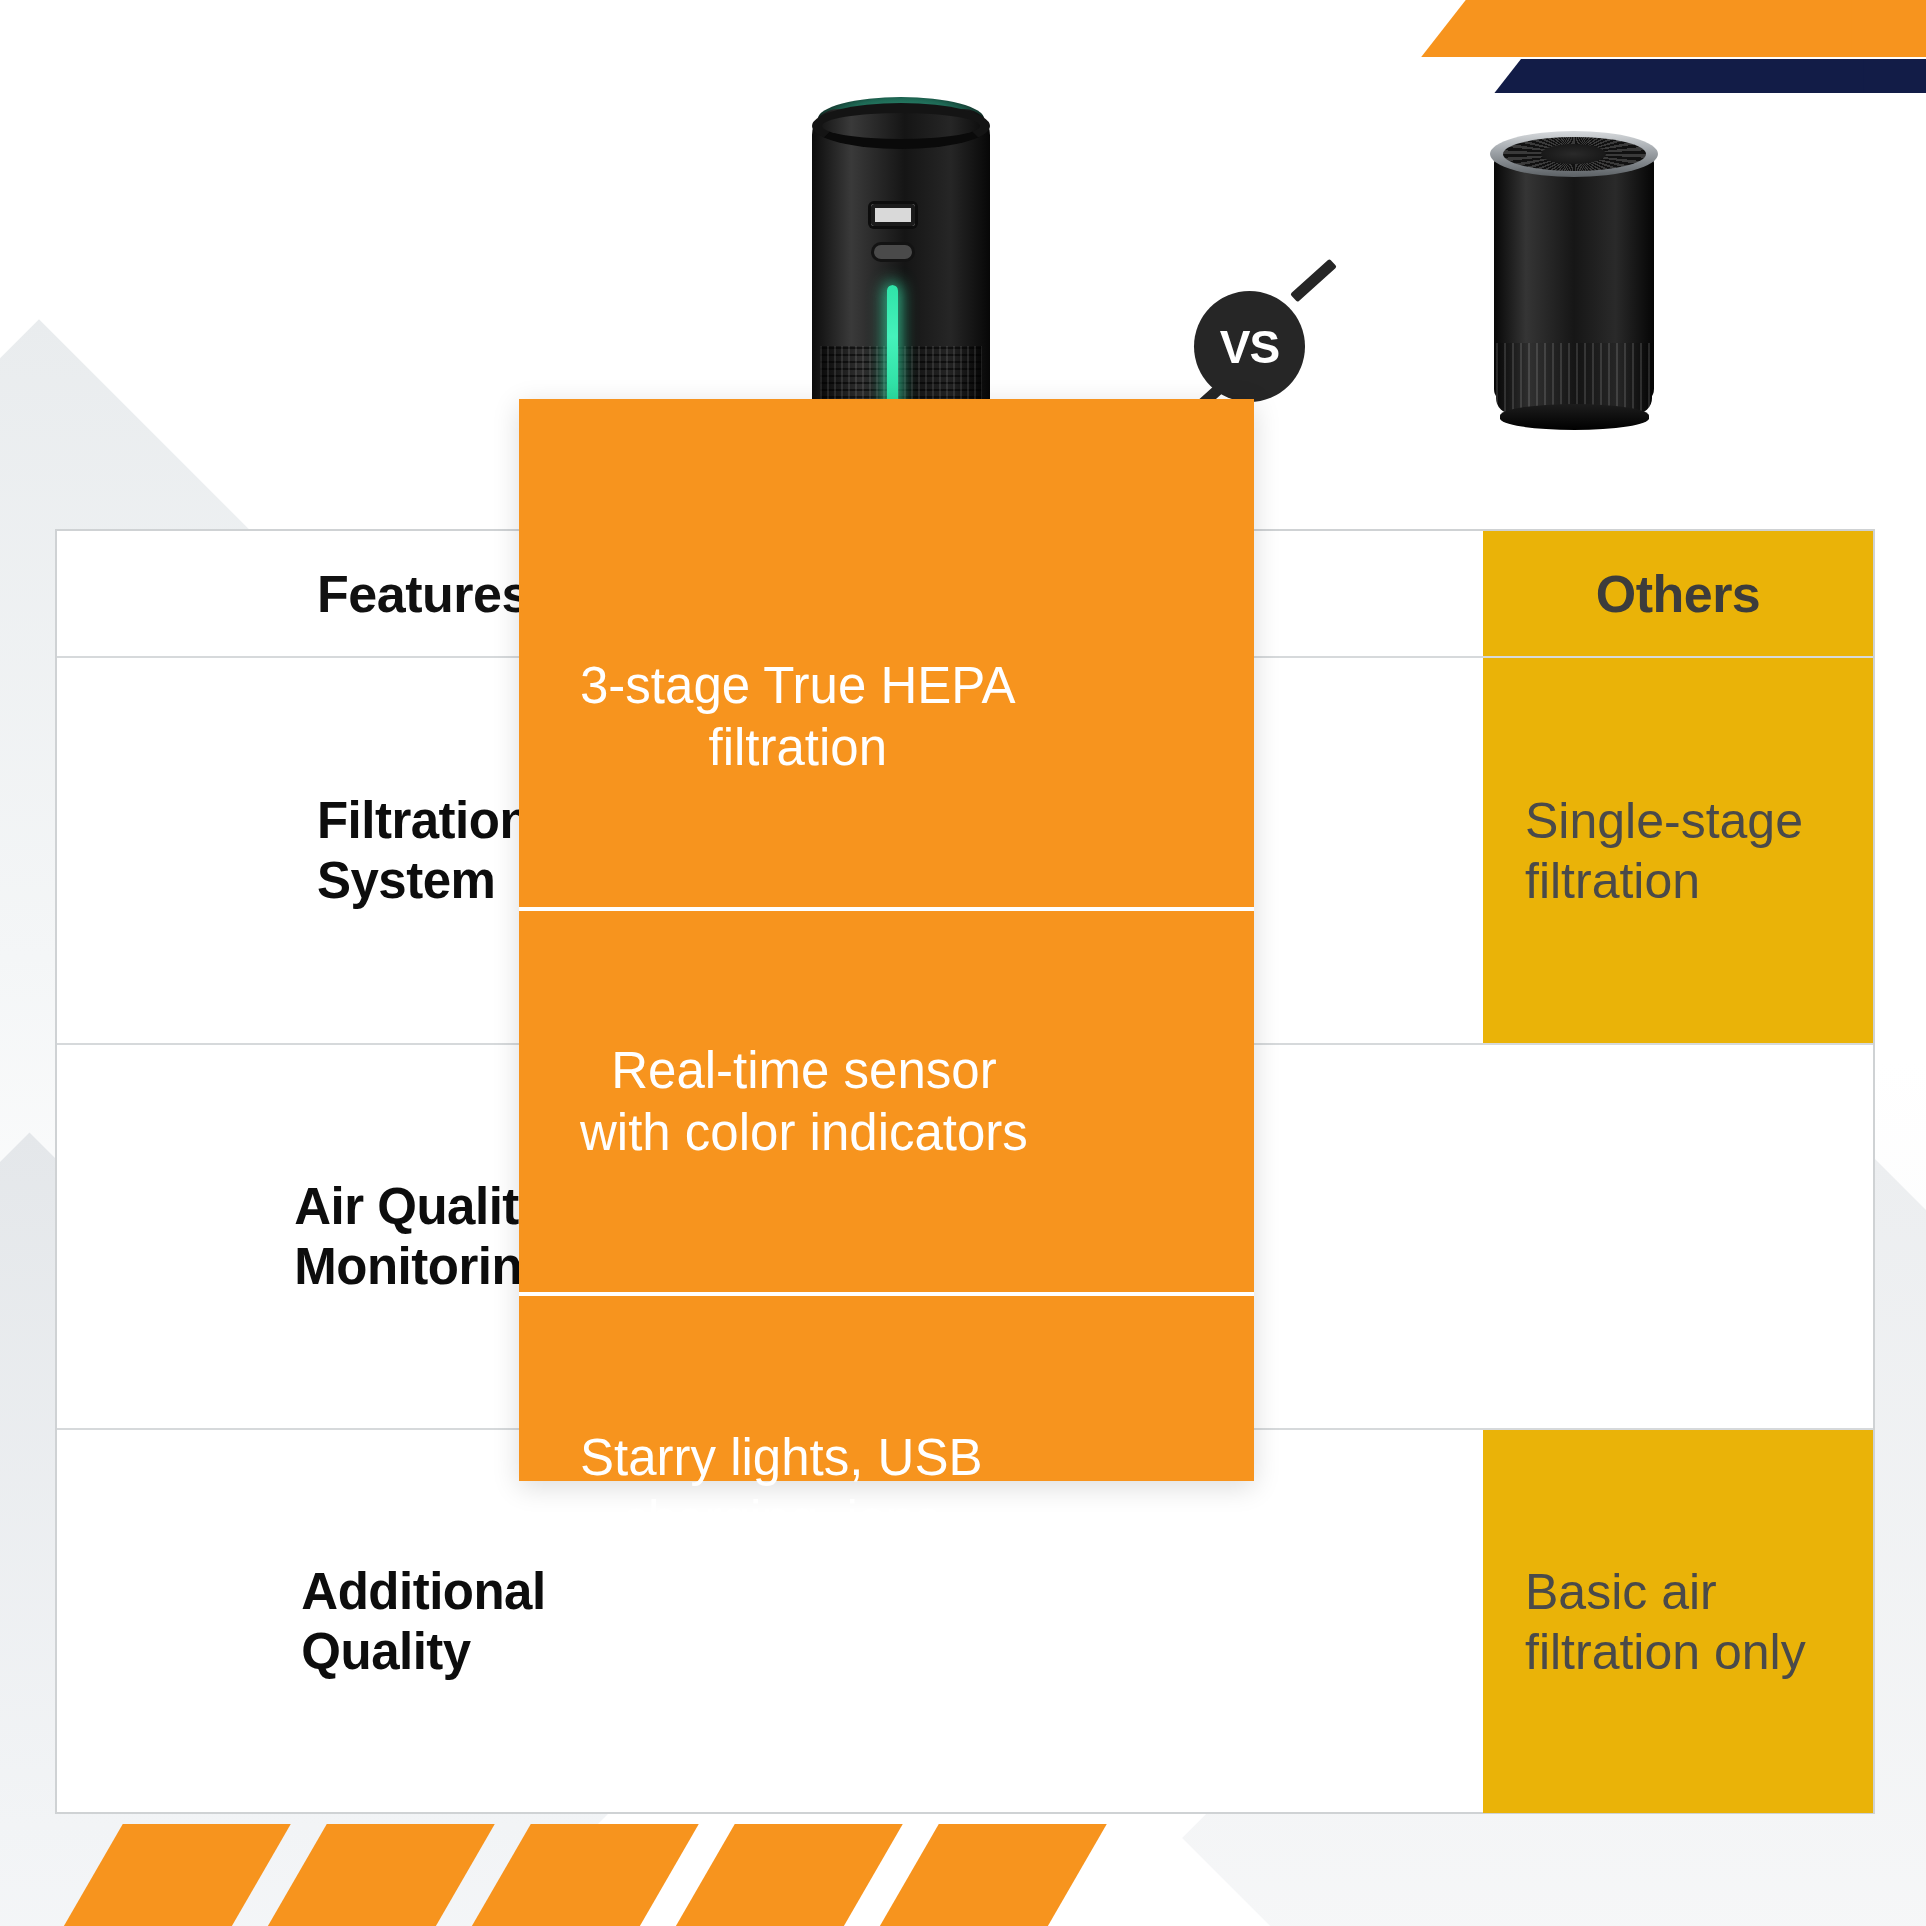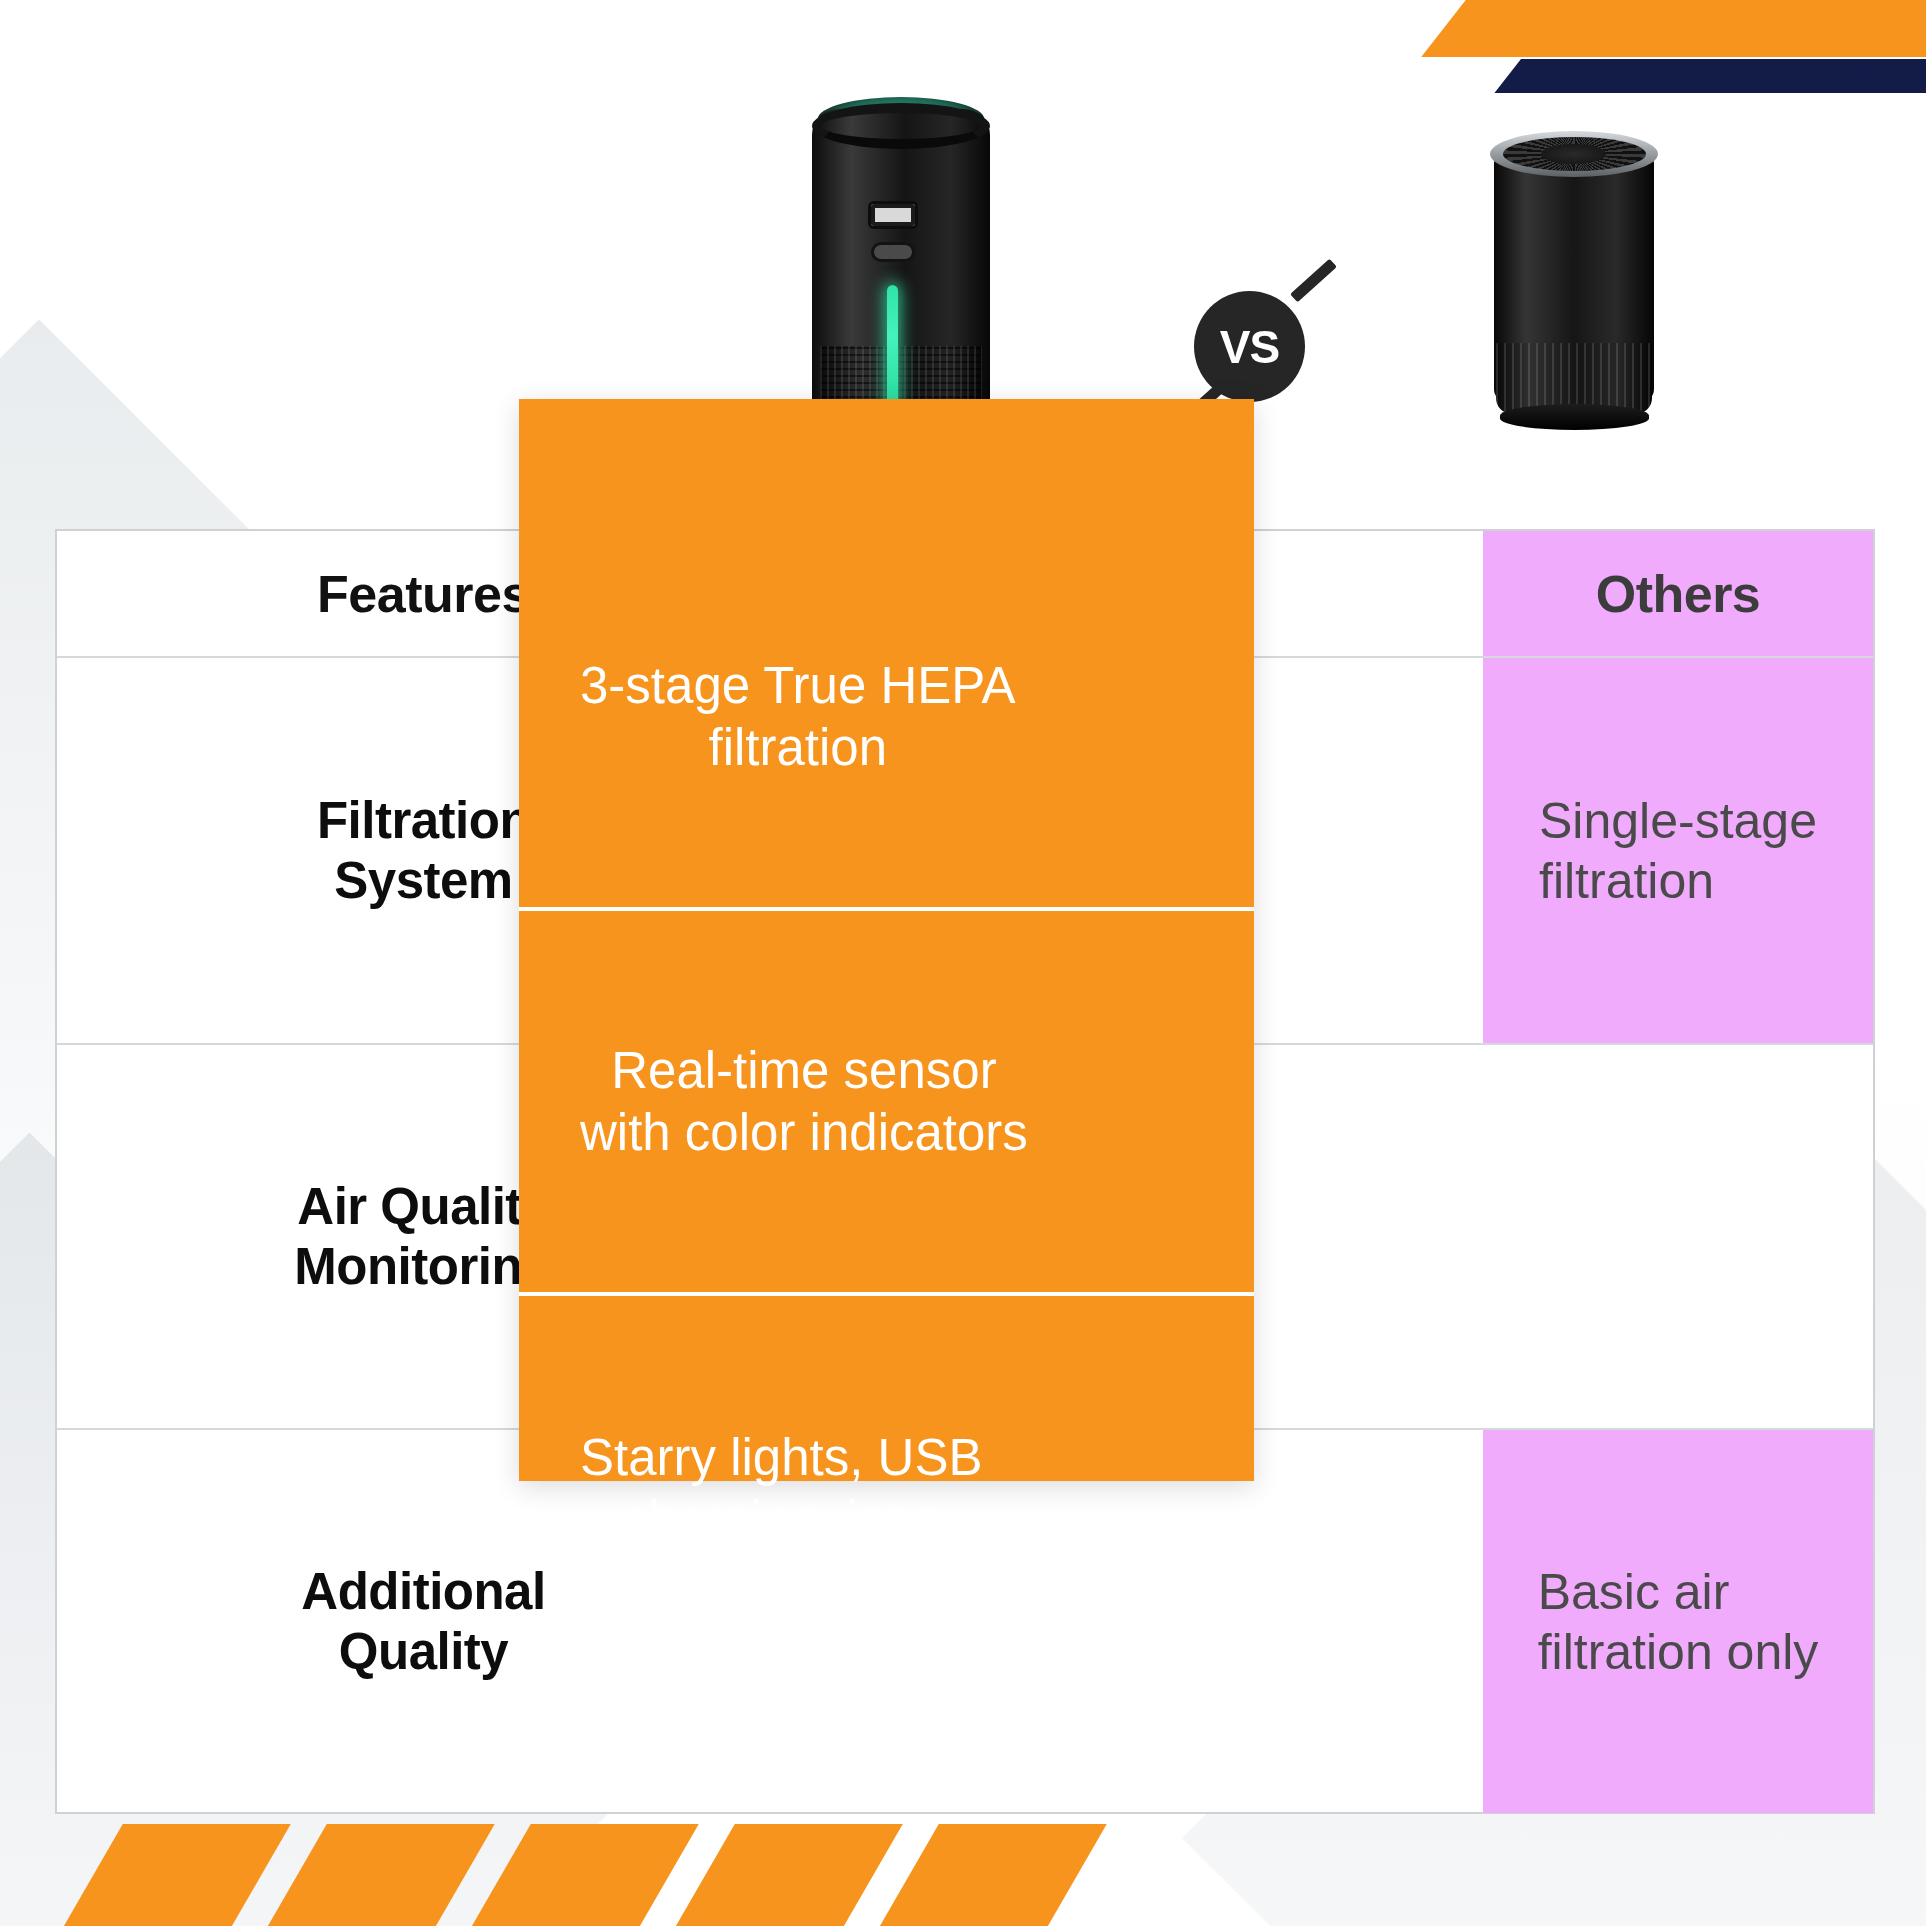--- a/index.html
+++ b/index.html
@@ -195,24 +195,24 @@
     background:#ffffff;
     z-index:2;
   }
   .t-row { display:flex; width:100%; }
   .t-head { height:127px; }
   .t-body-row { height:385px; }
   .t-body-row + .t-body-row { border-top:2px solid #d6d9db; }
   .t-head { border-bottom:2px solid #d6d9db; }
 
   .c-feature { width:733px; display:flex; align-items:center; justify-content:center;
-               padding:0 44px; text-align:center; }
+               padding:0 44px; }
   .c-ours    { width:693px; }
   .c-others  { width:390px; display:flex; align-items:center;
-               background:#f0abfc; padding:0 42px;justify-content:center; }
+               background:#eab308; padding:0 42px; }
 
   .head-feature { font-size:52px; font-weight:bold; color:#111; letter-spacing:-0.5px; }
   .head-others  { font-size:52px; font-weight:bold; color:#3c3c3c; letter-spacing:-0.5px;
                   width:100%; text-align:center; }
 
   .feat-label {
     font-size:51px; font-weight:bold; color:#0d0d0d; line-height:1.16;
     letter-spacing:-0.5px; white-space:pre-line;
   }
   .others-text {

